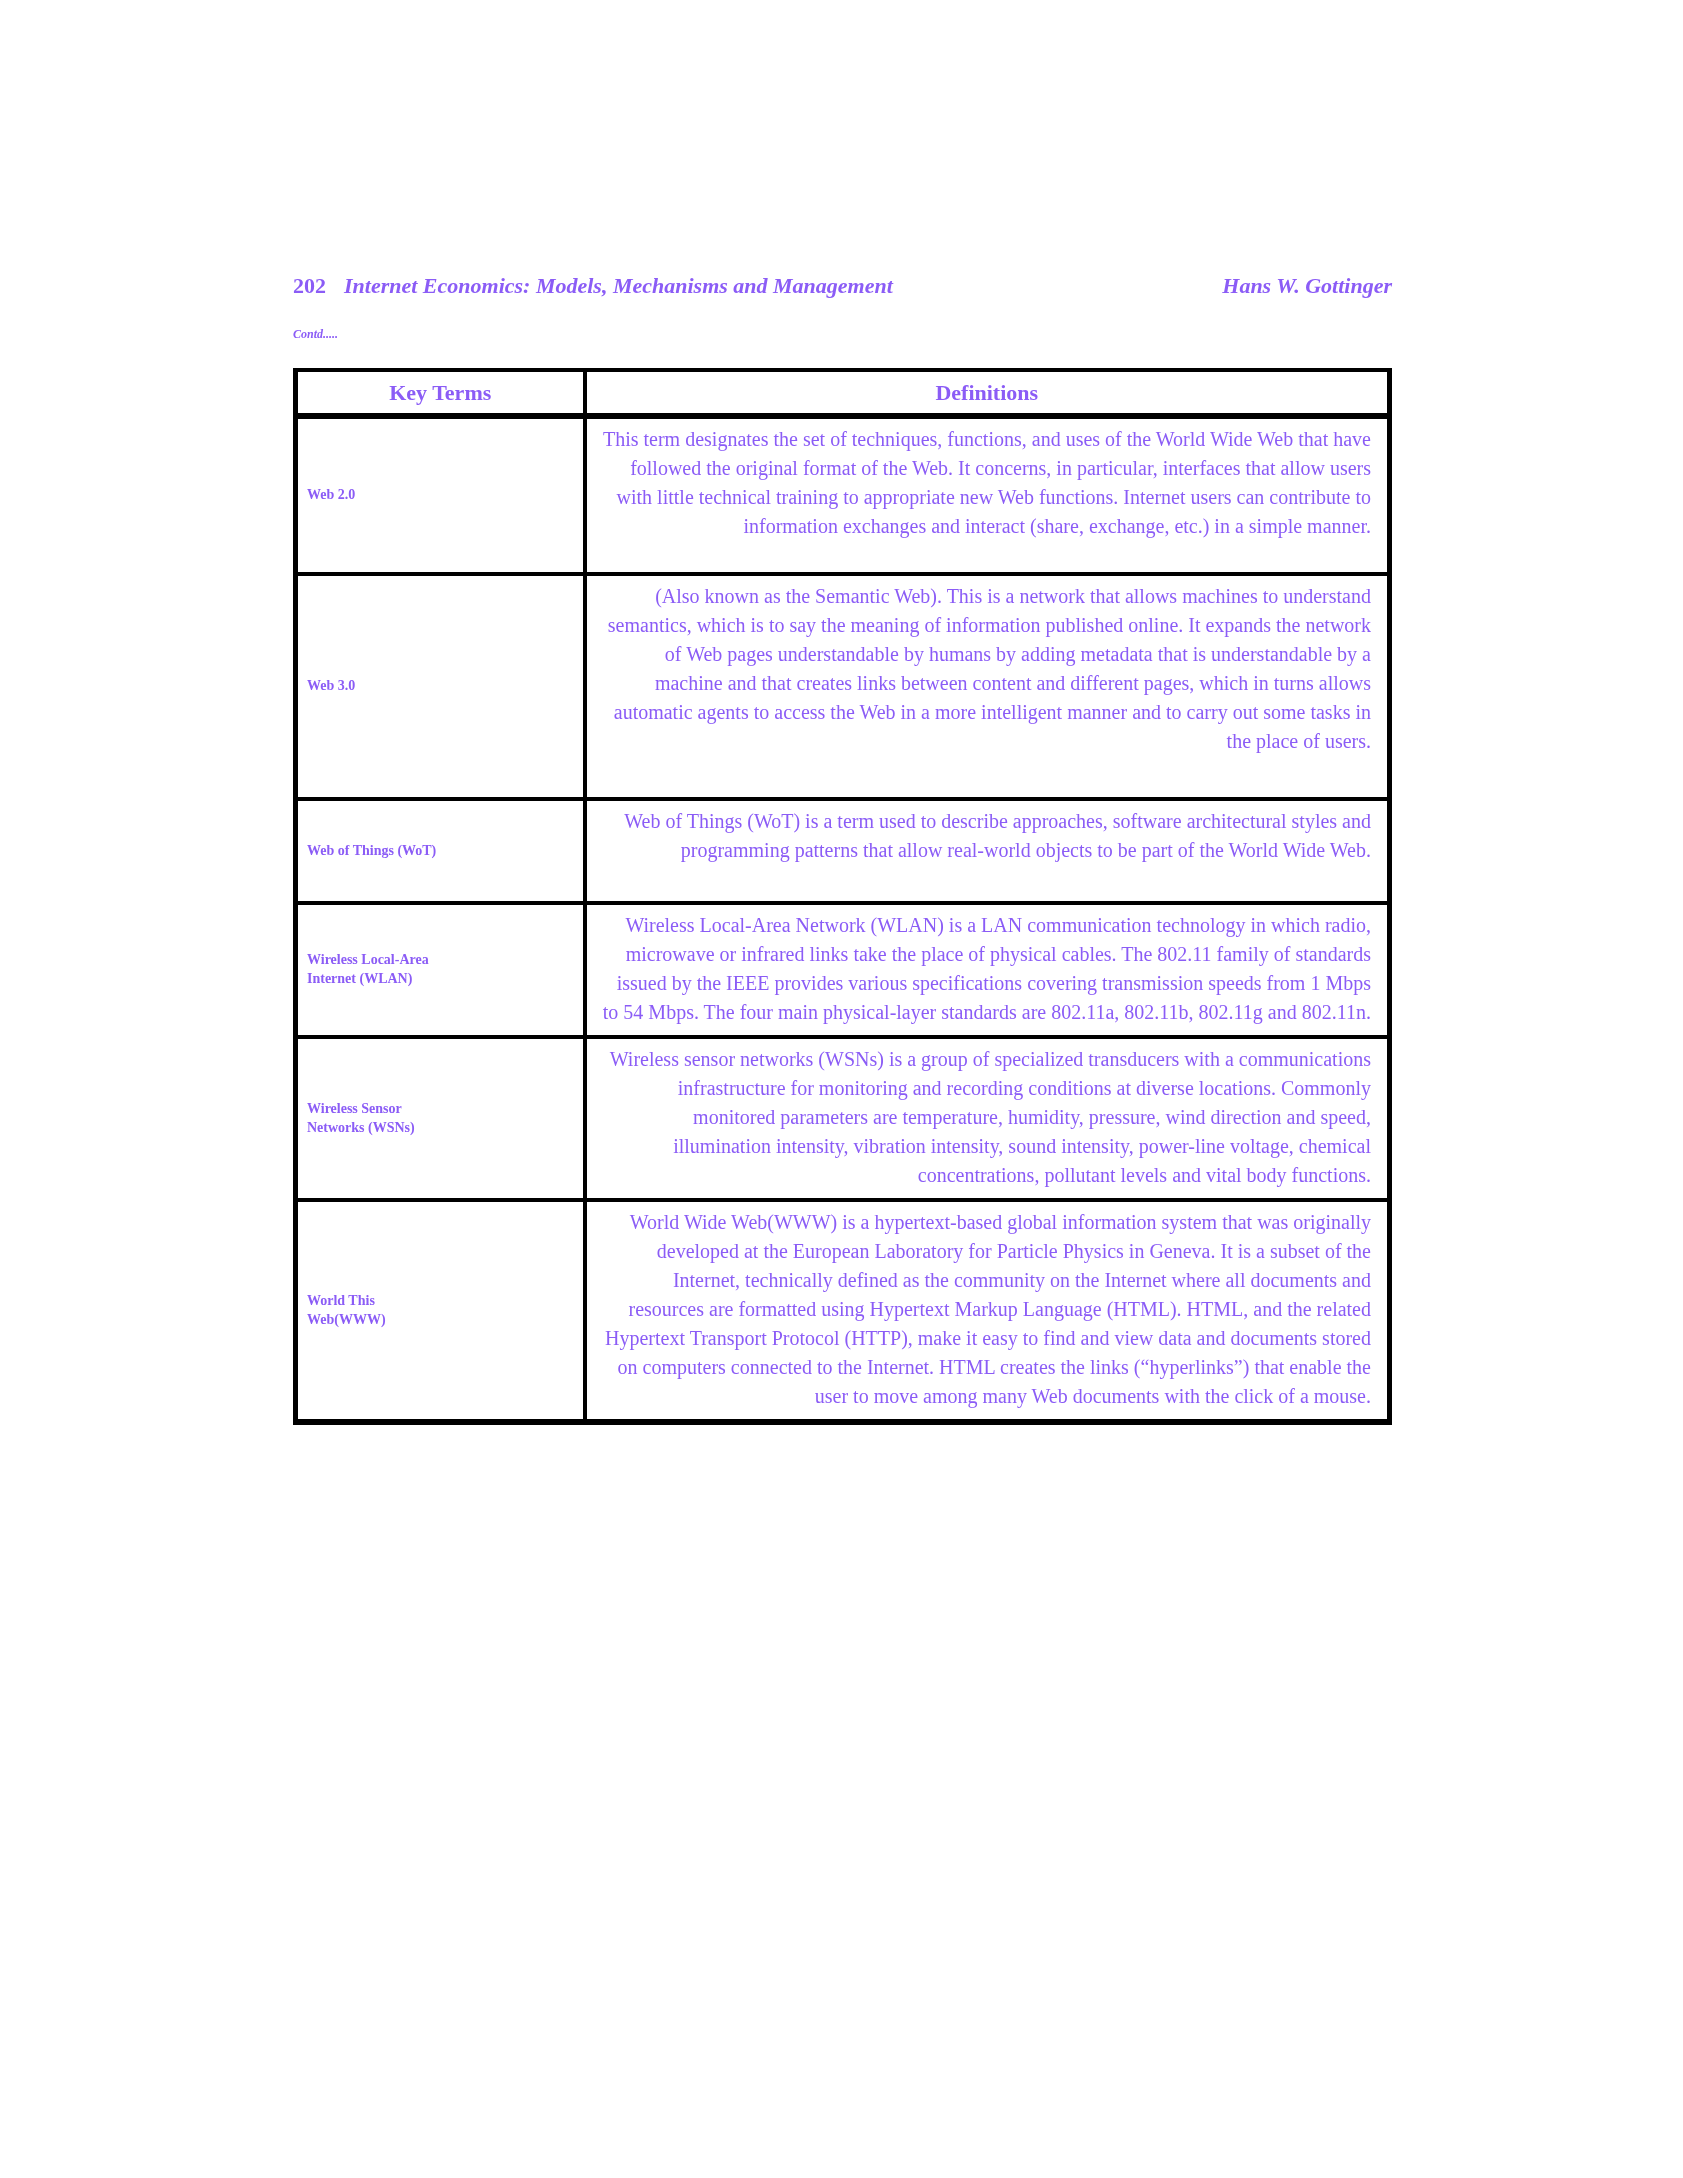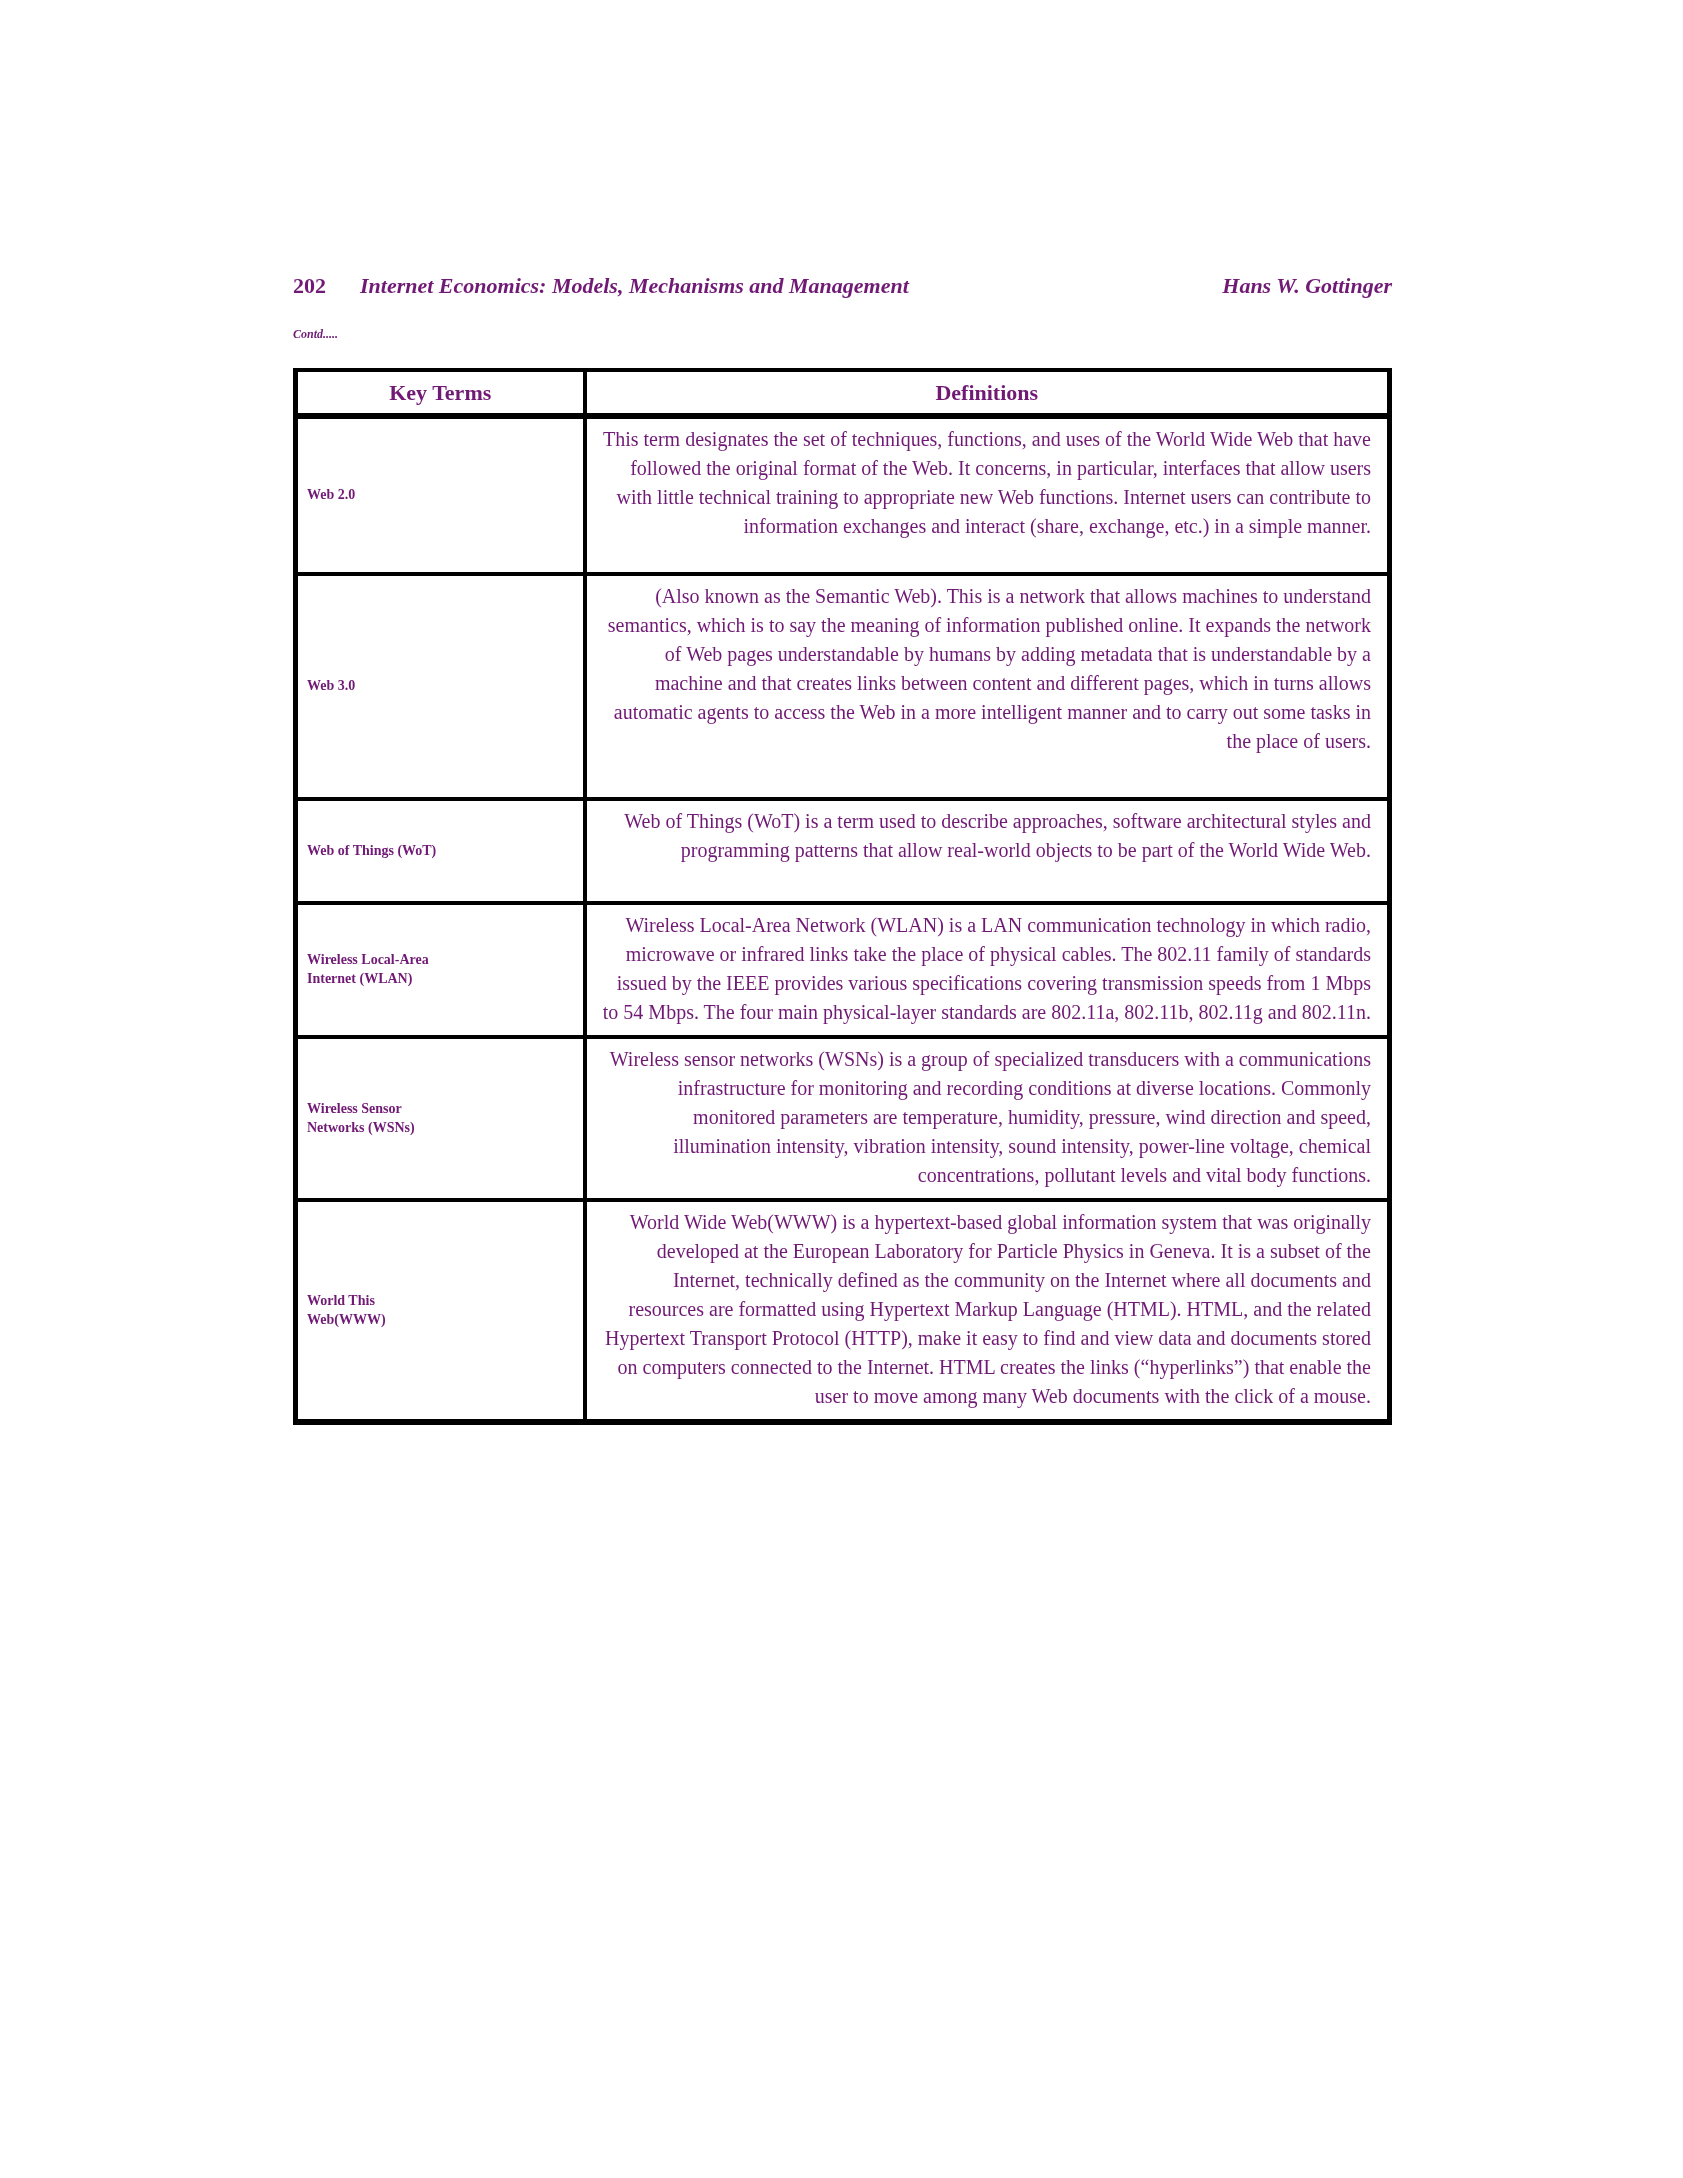--- a/index.html
+++ b/index.html
@@ -2,36 +2,36 @@
 <html><head>
 <meta charset="utf-8">
 <style>
   * { margin: 0; padding: 0; box-sizing: border-box; }
   html, body { background: #ffffff; }
   .page {
     position: relative;
     width: 1683px;
     height: 2178px;
     background: #ffffff;
-    color: #701a75;
+    color: #8b5cf6;
     font-family: "Liberation Serif", "DejaVu Serif", serif;
   }
   .running-head {
     position: absolute;
     top: 273px;
     left: 293px;
     width: 1099px;
     display: flex;
     justify-content: space-between;
     align-items: baseline;
     font-size: 22px;
   }
   .head-left { display: flex; align-items: baseline; }
   .page-num { font-weight: 700; }
-  .book-title { font-weight: 700; font-style: italic; margin-left: 34px; }
+  .book-title { font-weight: 700; font-style: italic; margin-left: 18px; }
   .author { font-weight: 700; font-style: italic; margin-left: 28px; }
   .contd {
     position: absolute;
     top: 327px;
     left: 293px;
     font-size: 12px;
     font-weight: 700;
     font-style: italic;
   }
   table.terms-table {

